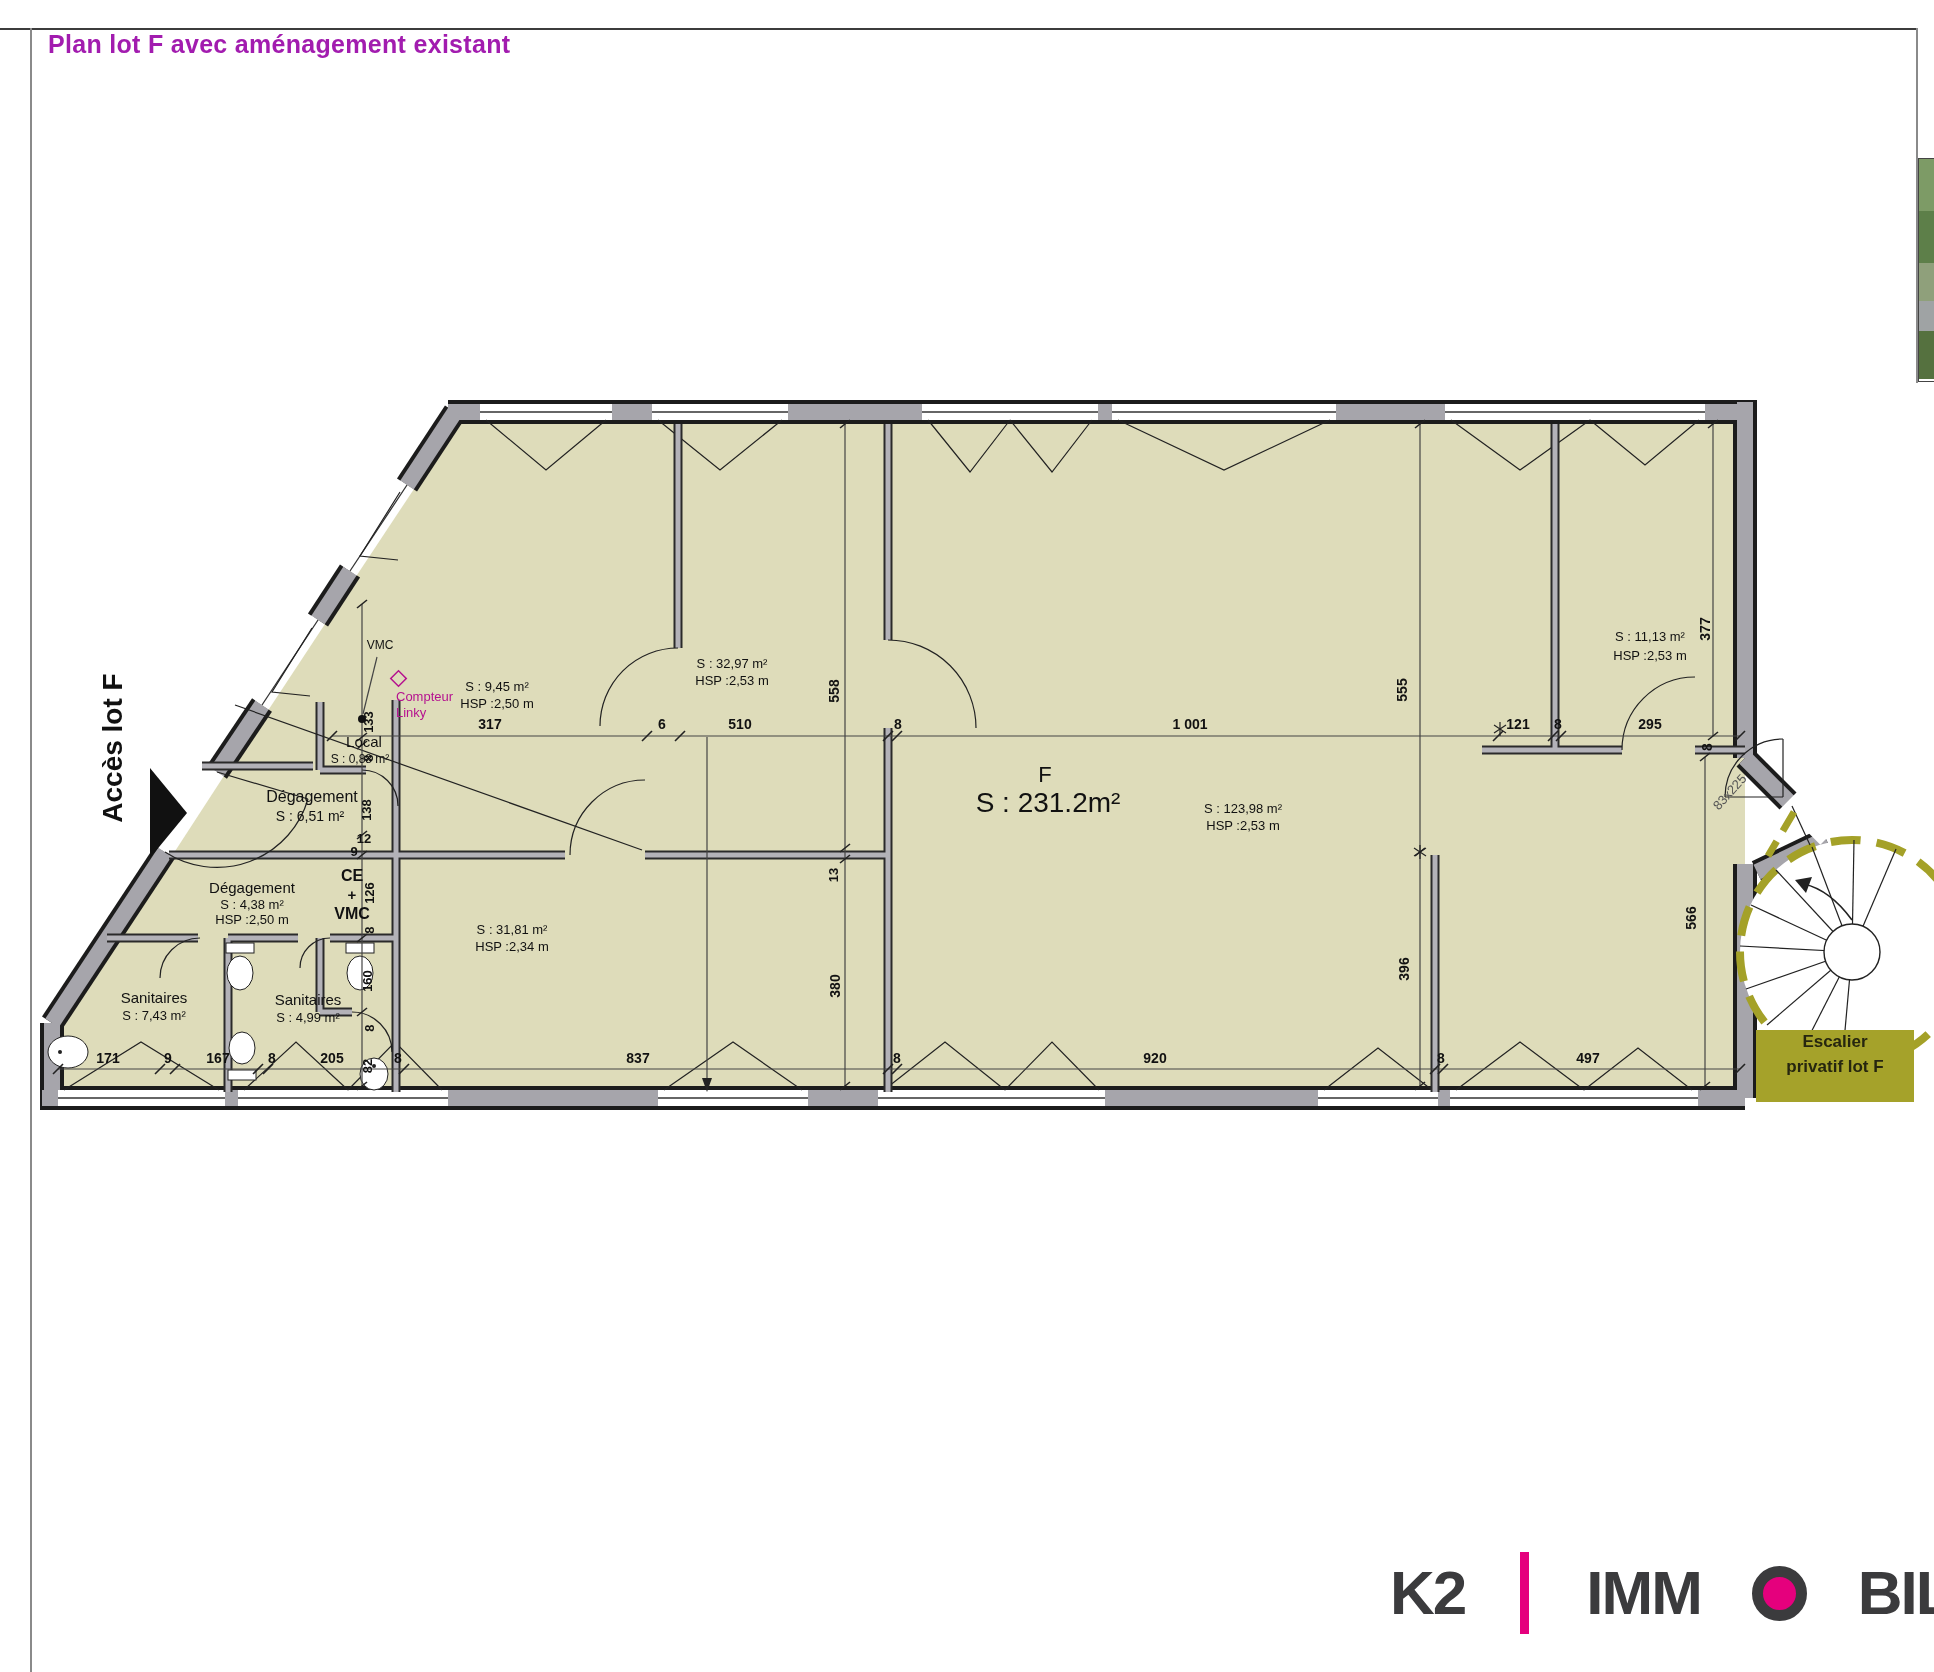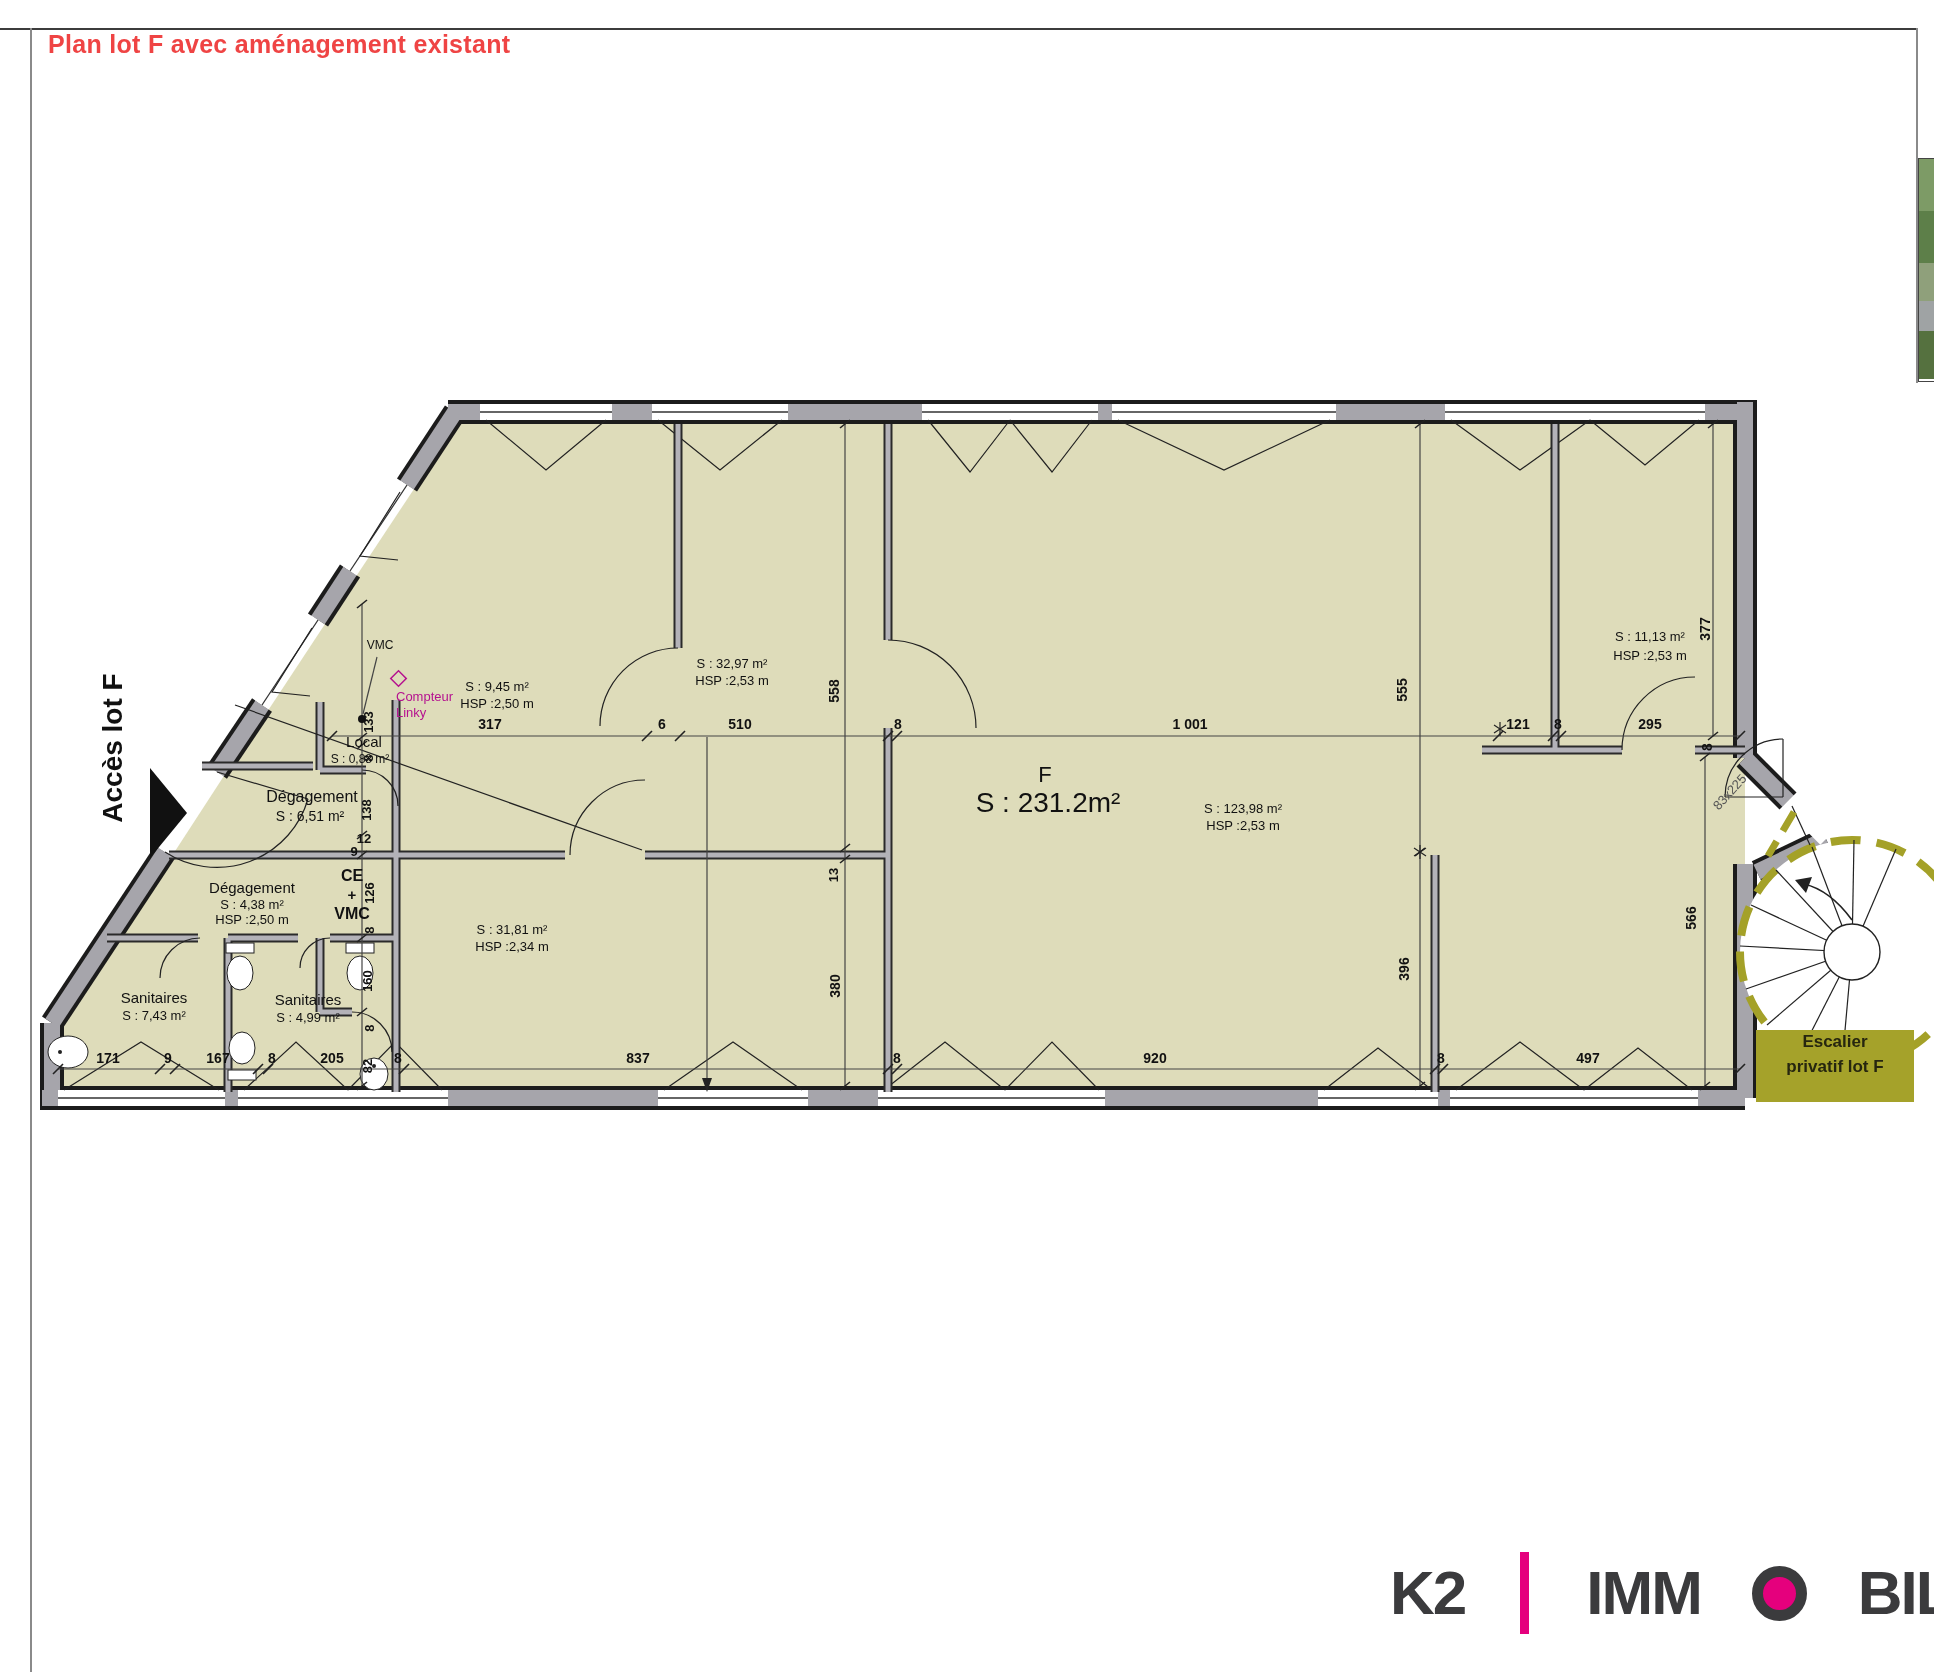--- a/index.html
+++ b/index.html
@@ -1,18 +1,18 @@
 <!DOCTYPE html>
 <html><head>
 <meta charset="utf-8">
 <style>
   html,body{margin:0;padding:0;background:#ffffff;width:1934px;height:1672px;
     font-family:"Liberation Sans",sans-serif;overflow:hidden;position:relative;}
   .page-title{position:absolute;left:48px;top:30px;font-size:25px;font-weight:700;
-    color:#ef4444;letter-spacing:.3px;}
+    color:#a21caf;letter-spacing:.3px;}
   .border-top{position:absolute;left:0px;top:28px;width:1918px;border-top:2px solid #3c3c3c;}
   .border-left{position:absolute;left:30px;top:28px;height:1644px;border-left:2px solid #8a8a8a;}
   .border-right{position:absolute;left:1916px;top:28px;height:355px;border-left:2px solid #8a8a8a;}
   .photo-strip{position:absolute;left:1918px;top:158px;width:16px;height:222px;border:1px solid #444;}
   .photo-strip div{width:100%;}
   .plan-svg{position:absolute;left:0;top:0;}
   svg text{font-family:"Liberation Sans",sans-serif;}
   .stair-box{position:absolute;left:1756px;top:1030px;width:158px;height:72px;
     background:#a5a22a;color:#26260f;text-align:center;font-weight:700;font-size:17px;
     line-height:1.45;box-sizing:border-box;}

